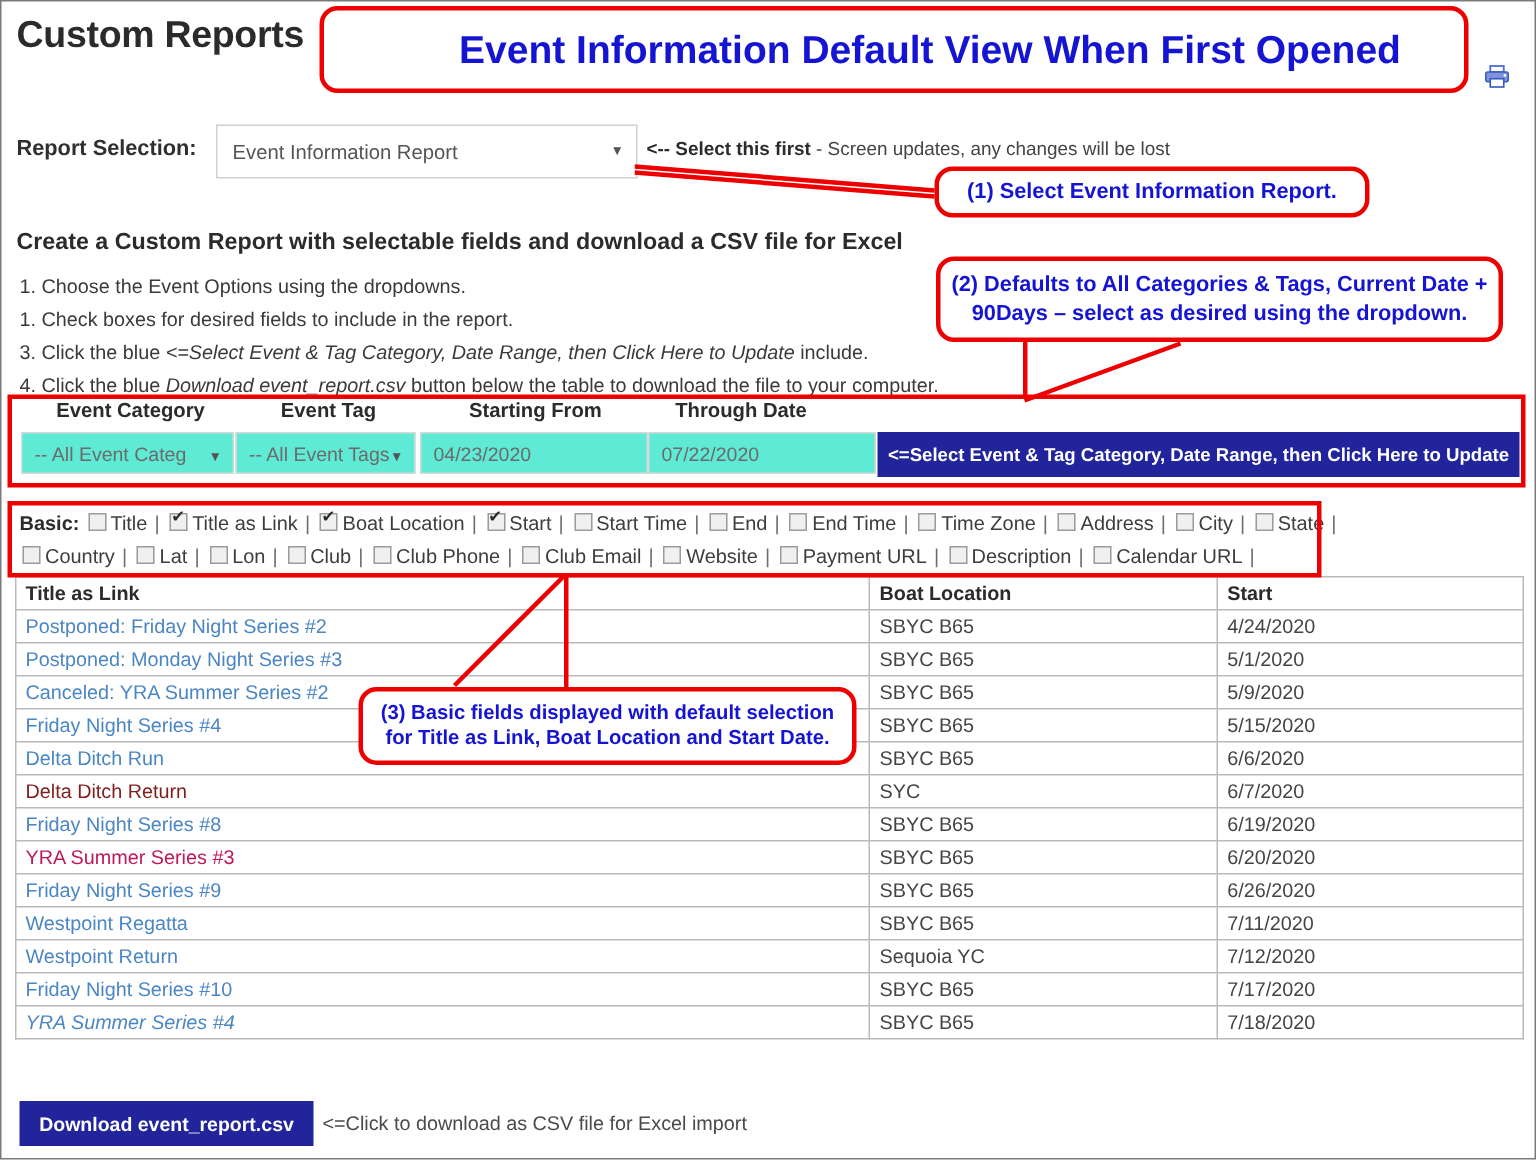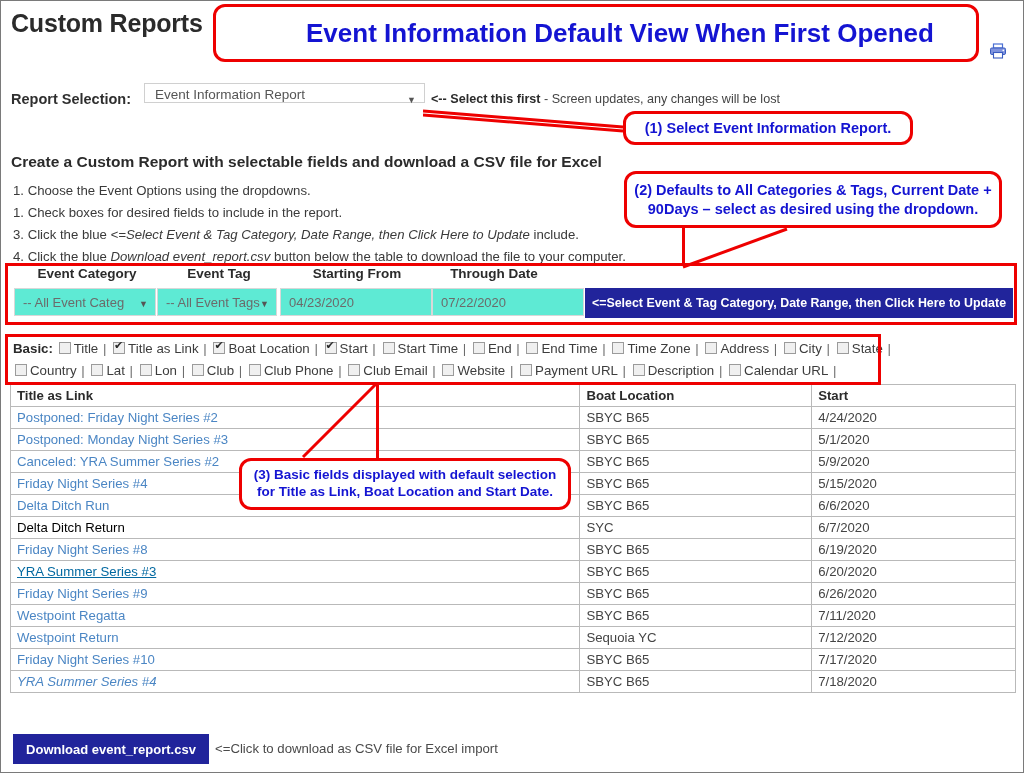--- a/index.html
+++ b/index.html
@@ -66,25 +66,25 @@
     font-size: 13.5px; padding: 0 4px;
   }
 
   
   .report-sel-label {
     position: absolute; left: 10px; top: 90px;
     font-size: 14.5px; font-weight: bold; color: #2f2f2f;
   }
   .report-select {
     position: absolute; left: 143px; top: 82px;
-    width: 281px; height: 20px;
+    width: 281px; height: 36px;
     border: 1px solid #d0d0d0; background: #fff;
     font-size: 13.5px; color: #555; 
     padding: 0 20px 0 10px;
-    display: flex; align-items: flex-end;
+    display: flex; align-items: center;
   }
   .report-select .caret {
     position: absolute; right: 8px; top: 11px;
     font-size: 9px; color: #555;
   }
   .sel-hint {
     position: absolute; left: 430px; top: 91px;
     font-size: 12.6px; color: #444; white-space: nowrap;
   }
   .sel-hint b { color: #2b2b2b; }
@@ -295,31 +295,31 @@
           <td class="link" style="color: rgb(75, 134, 196);">Friday Night Series #4</td>
           <td>SBYC B65</td>
           <td>5/15/2020</td>
         </tr>
         <tr>
           <td class="link" style="color: rgb(75, 134, 196);">Delta Ditch Run</td>
           <td>SBYC B65</td>
           <td>6/6/2020</td>
         </tr>
         <tr>
-          <td class="link" style="color: #000000;">Delta Ditch Return</td>
+          <td class="link" style="color: #7f1d1d;">Delta Ditch Return</td>
           <td>SYC</td>
           <td>6/7/2020</td>
         </tr>
         <tr>
           <td class="link" style="color: rgb(75, 134, 196);">Friday Night Series #8</td>
           <td>SBYC B65</td>
           <td>6/19/2020</td>
         </tr>
         <tr>
-          <td class="link" style="color: #0369a1; text-decoration: underline;">YRA Summer Series #3</td>
+          <td class="link" style="color: #be185d;">YRA Summer Series #3</td>
           <td>SBYC B65</td>
           <td>6/20/2020</td>
         </tr>
         <tr>
           <td class="link" style="color: rgb(75, 134, 196);">Friday Night Series #9</td>
           <td>SBYC B65</td>
           <td>6/26/2020</td>
         </tr>
         <tr>
           <td class="link" style="color: rgb(75, 134, 196);">Westpoint Regatta</td>

